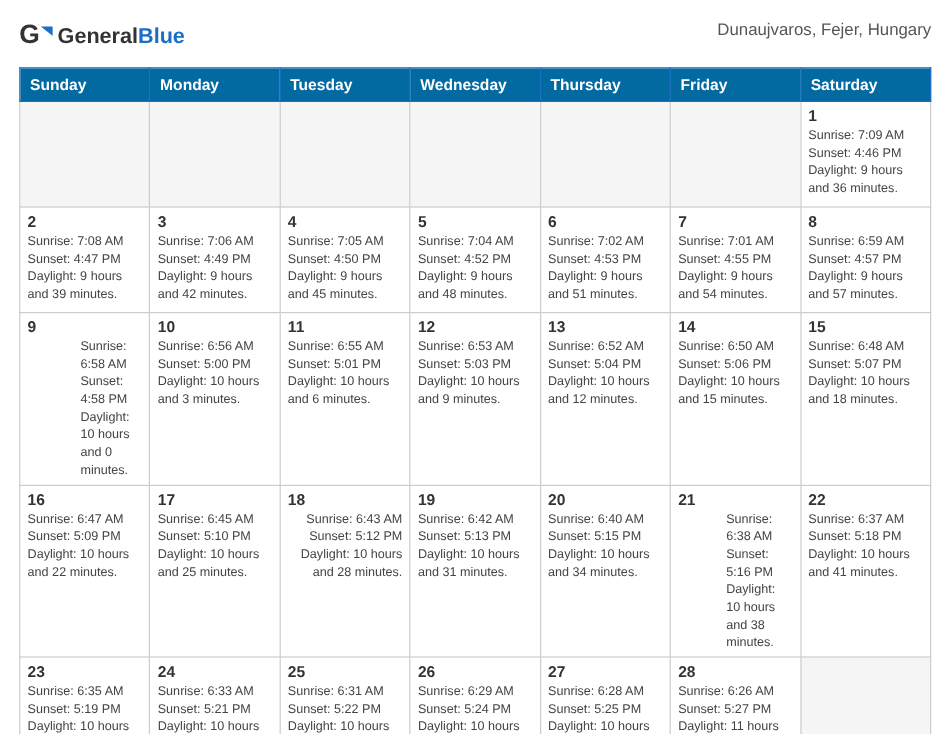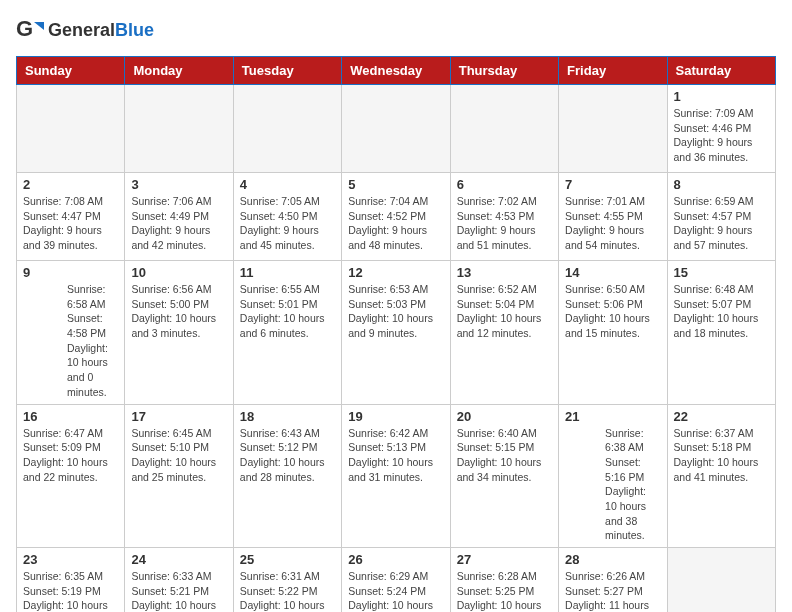--- a/index.html
+++ b/index.html
@@ -46,21 +46,21 @@
     .calendar-subtitle {
       font-size: 14px;
       color: #555;
     }
     .calendar {
       width: 100%;
       border-collapse: collapse;
       border: 1px solid #ccc;
     }
     .calendar th {
-      background: #b91c1c;
+      background: #0369a1;
       color: #fff;
       font-size: 13px;
       font-weight: bold;
       padding: 6px 8px;
       text-align: left;
       border: 1px solid #1a6fc4;
     }
     .calendar td {
       border: 1px solid #ccc;
       vertical-align: top;
@@ -95,20 +95,21 @@
   <div class="logo">
     <svg class="logo-icon" viewBox="0 0 28 28" xmlns="http://www.w3.org/2000/svg">
       <text x="0" y="20" font-size="22" font-weight="bold" fill="#333">G</text>
       <polygon points="18,6 28,6 28,14" fill="#1a6fc4"></polygon>
     </svg>
     <div>
       <span class="logo-text-general">General</span><span class="logo-text-blue">Blue</span>
     </div>
   </div>
   <div class="title-block">
+    <div class="calendar-subtitle">Dunaujvaros, Fejer, Hungary</div>
   </div>
 </div>
 
 <table class="calendar">
   <thead>
     <tr>
     <th>Sunday</th>
         <th>Monday</th>
         <th>Tuesday</th>
         <th>Wednesday</th>
@@ -228,21 +229,21 @@
 Daylight: 10 hours and 22 minutes.</div>
         </td>
         <td>
           <span class="day-number">17</span>
           <div class="day-info" style="white-space: pre-line;">Sunrise: 6:45 AM
 Sunset: 5:10 PM
 Daylight: 10 hours and 25 minutes.</div>
         </td>
         <td>
           <span class="day-number">18</span>
-          <div class="day-info" style="white-space: pre-line;">Sunrise: 6:43 AM
+          <div class="day-info" style="white-space: pre-line; text-align: right;">Sunrise: 6:43 AM
 Sunset: 5:12 PM
 Daylight: 10 hours and 28 minutes.</div>
         </td>
         <td>
           <span class="day-number">19</span>
           <div class="day-info" style="white-space: pre-line;">Sunrise: 6:42 AM
 Sunset: 5:13 PM
 Daylight: 10 hours and 31 minutes.</div>
         </td>
         <td>

